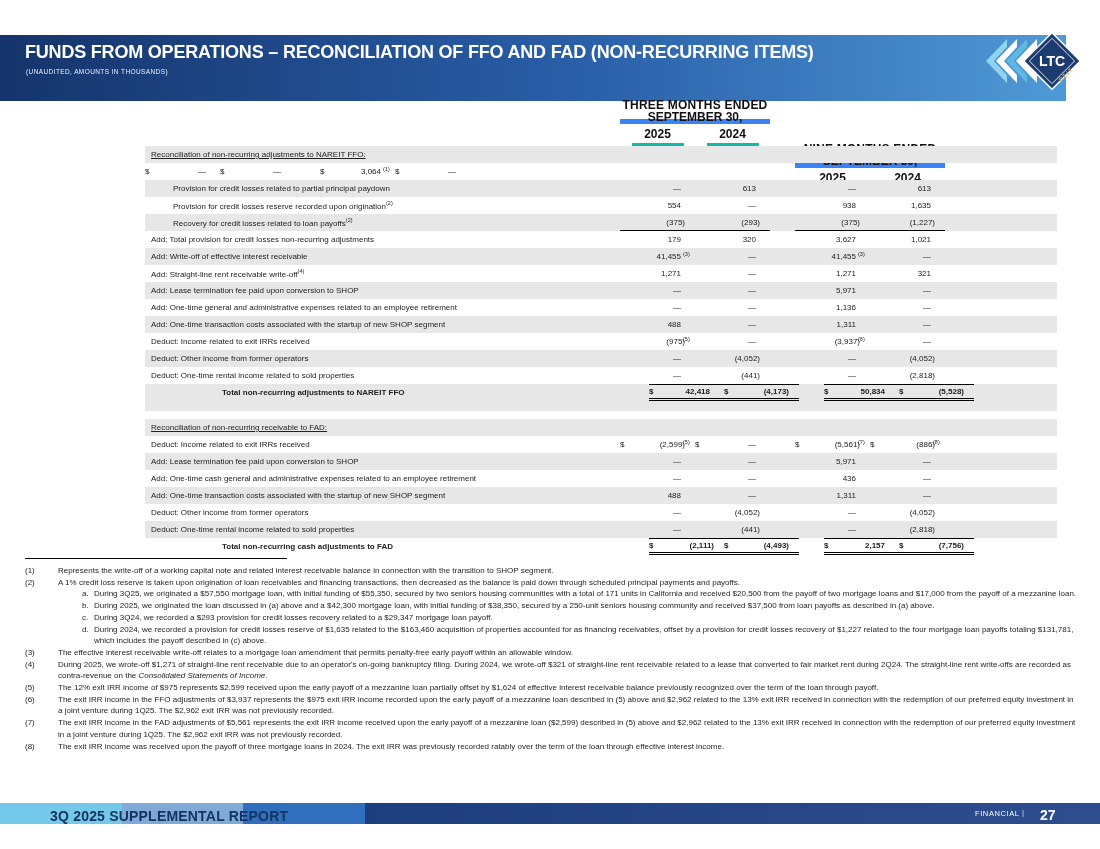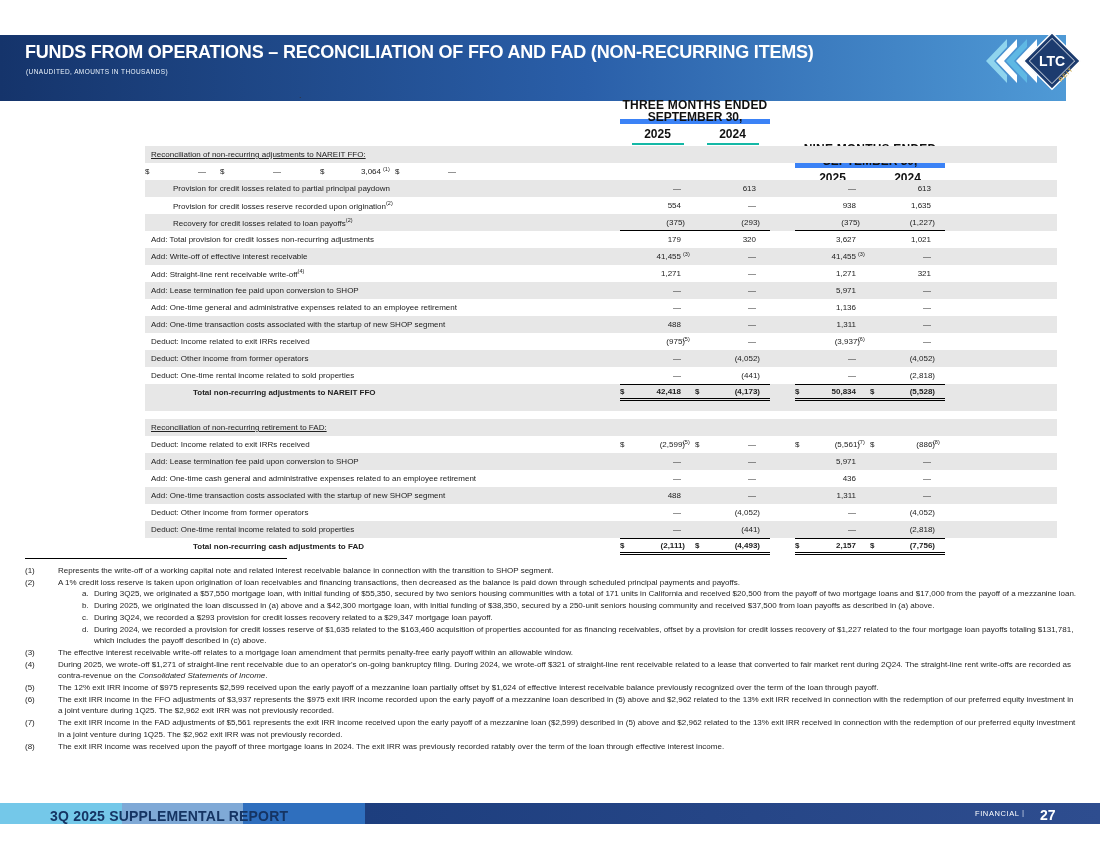--- a/index.html
+++ b/index.html
@@ -20,30 +20,30 @@
   .stray-dot { position:absolute; left:299px; top:90px; font-size:9px; color:#333; }
 
   
   .thead { position:absolute; left:145px; top:99px; width:912px; height:46px; font-size:12px; }
   .hgrp { position:absolute; top:0; width:150px; text-align:center; font-weight:bold; color:#111; }
   .hgrp0 { left:475px; } .hgrp1 { left:650px;margin-top:44px; }
   .hperiod { height:13px; line-height:13px; letter-spacing:0.2px; }
   .hdate { height:12px; line-height:11px; border-bottom:5px solid #3b82f6; }
   .hyears { display:flex; }
   .hyear { width:75px; padding-top:3px; }
-  .hyear > span { display:inline-block; width:52px; border-bottom:2px solid #14b8a6; padding-bottom:2px; }
+  .hyear > span { display:inline-block; width:52px; border-bottom:6px solid #14b8a6; padding-bottom:2px; }
 
   
   .table { position:absolute; left:145px; top:146px; width:912px; font-size:8px; color:#222; }
   .trow { display:flex; align-items:center; min-height:17px; }
   .shade { background:#e7e7e7; }
   .lbl { width:475px; padding-left:6px; }
   .ind1 .lbl { padding-left:28px; }
   .t-section .lbl span.u { text-decoration:underline; }
-  .t-total .lbl { padding-left:48px; }
+  .t-total .lbl { padding-left:48px;margin-left:29px; }
   .t-total { font-weight:bold; }
   .lsup { font-size:5.5px; vertical-align:super; }
   .grp { width:150px; display:flex; align-self:stretch; align-items:center; }
   .gap { width:25px; align-self:stretch; }
   .filler { flex:1; align-self:stretch; }
   .cell { width:75px; display:flex; align-items:center; }
   .d { width:12px; }
   .v { flex:1; text-align:right; white-space:nowrap; }
   .v.neg { margin-right:-4px; }
   .sup { width:14px; font-size:5.5px; position:relative; top:-3px; padding-left:2px; }
@@ -521,21 +521,21 @@
           <span class="d">$</span>
           <span class="v neg">(5,528)</span>
           <span class="sup"></span>
         </span>
       </div>
       <div class="filler"></div>
     </div>
     <div class="sprow sp1 shade"></div>
     <div class="sprow sp2"></div>
     <div class="trow t-section shade">
-      <div class="lbl"><span class="u">Reconciliation of non-recurring retirement to FAD:</span></div>
+      <div class="lbl"><span class="u">Reconciliation of non-recurring receivable to FAD:</span></div>
     </div>
     <div class="trow t-item">
       <div class="lbl"><span>Deduct: Income related to exit IRRs received</span></div>
       <div class="grp">
         <span class="cell">
           <span class="d">$</span>
           <span class="v neg">(2,599)</span>
           <span class="sup">(5)</span>
         </span>
         <span class="cell">

